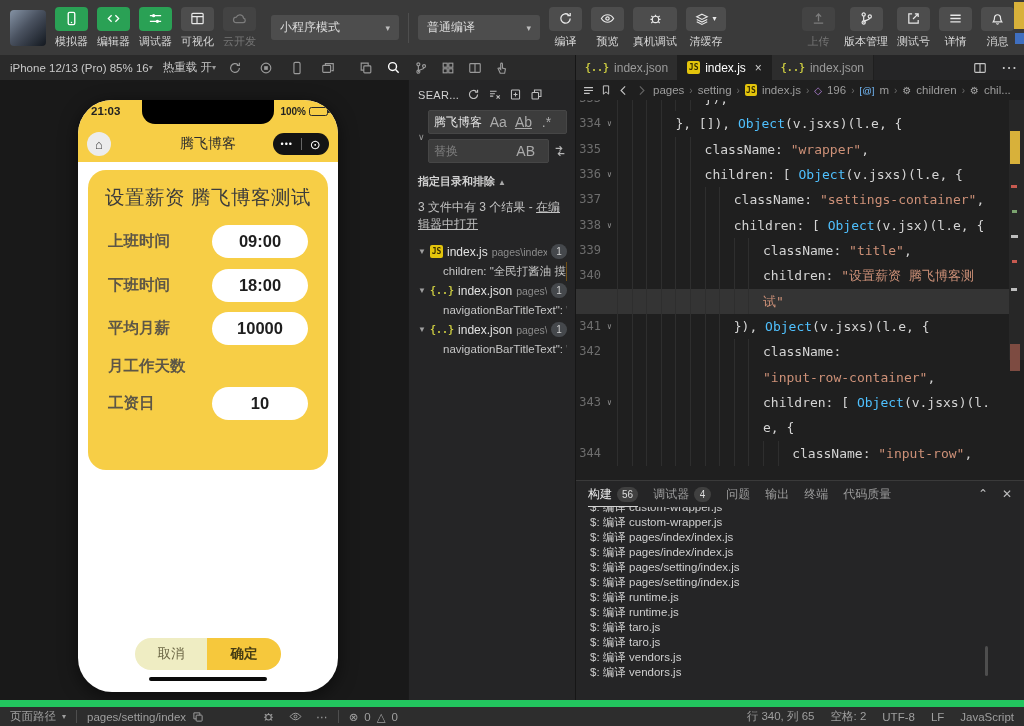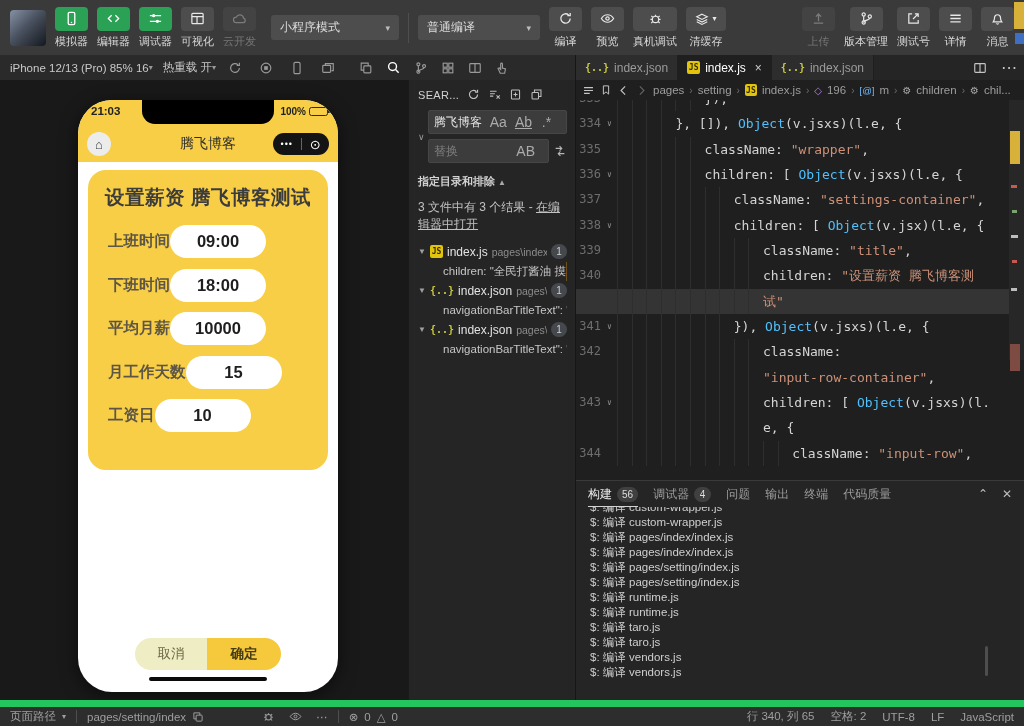--- a/index.html
+++ b/index.html
@@ -51,22 +51,22 @@
 #p-home{position:absolute;left:9px;top:6px;width:24px;height:24px;border-radius:50%;background:#ececec;
   display:flex;align-items:center;justify-content:center;color:#3a3a3a;font-size:13px}
 #p-title{position:absolute;left:0;right:0;top:9px;text-align:center;font-size:14px;color:#2e2e2e;font-weight:500}
 #p-capsule{position:absolute;right:9px;top:7px;width:56px;height:22px;background:#141414;border-radius:11px;
   display:flex;align-items:center;color:#fff}
 .cap-half{flex:1;display:flex;align-items:center;justify-content:center}
 .cap-dots{font-size:9px;letter-spacing:1px}
 .cap-target{font-size:13px}
 .cap-div{width:1px;height:12px;background:rgba(255,255,255,.35)}
 #p-card{position:absolute;left:10px;top:70px;width:240px;height:300px;background:#f7ce46;border-radius:18px;padding-top:14px}
-#p-card-title{text-align:center;font-size:19.5px;font-weight:700;color:#3c3c3c;letter-spacing:.5px}
-.prow{display:flex;align-items:center;padding:0 20px;margin-top:10.5px}
+#p-card-title{text-align:center;font-size:19.5px;font-weight:400;color:#3c3c3c;letter-spacing:.5px}
+.prow{display:flex;align-items:center;justify-content:space-between;padding:0 20px;margin-top:10.5px}
 .prow.first{margin-top:14px}
 .plabel{font-size:15.5px;font-weight:600;color:#5d5646}
 .ppill{width:96px;height:33px;background:#fff;border-radius:17px;display:flex;align-items:center;justify-content:center;
   font-size:16.5px;font-weight:700;color:#1e1e1e}
 #p-btns{position:absolute;left:50%;transform:translateX(-50%);top:538px;display:flex;height:32px;border-radius:16px;overflow:hidden}
 #p-cancel{width:72px;background:#efedc3;color:#6d6847;display:flex;align-items:center;justify-content:center;font-size:13.5px}
 #p-confirm{width:74px;background:#f6c83c;color:#453c14;display:flex;align-items:center;justify-content:center;font-size:13.5px;font-weight:700}
 #p-homebar{position:absolute;left:50%;transform:translateX(-50%);bottom:11px;width:118px;height:4.5px;border-radius:2.5px;background:#0a0a0a}
 
 
@@ -407,21 +407,20 @@
           <div class="prow">
             <span class="plabel">下班时间</span>
             <span class="ppill">18:00</span>
           </div>
           <div class="prow">
             <span class="plabel">平均月薪</span>
             <span class="ppill">10000</span>
           </div>
           <div class="prow">
             <span class="plabel">月工作天数</span>
-            <span class="ppill">15</span>
           </div>
           <div class="prow">
             <span class="plabel">工资日</span>
             <span class="ppill">10</span>
           </div>
         </div>
     </div>
     <div id="p-btns">
       <span id="p-cancel">取消</span>
       <span id="p-confirm">确定</span>

